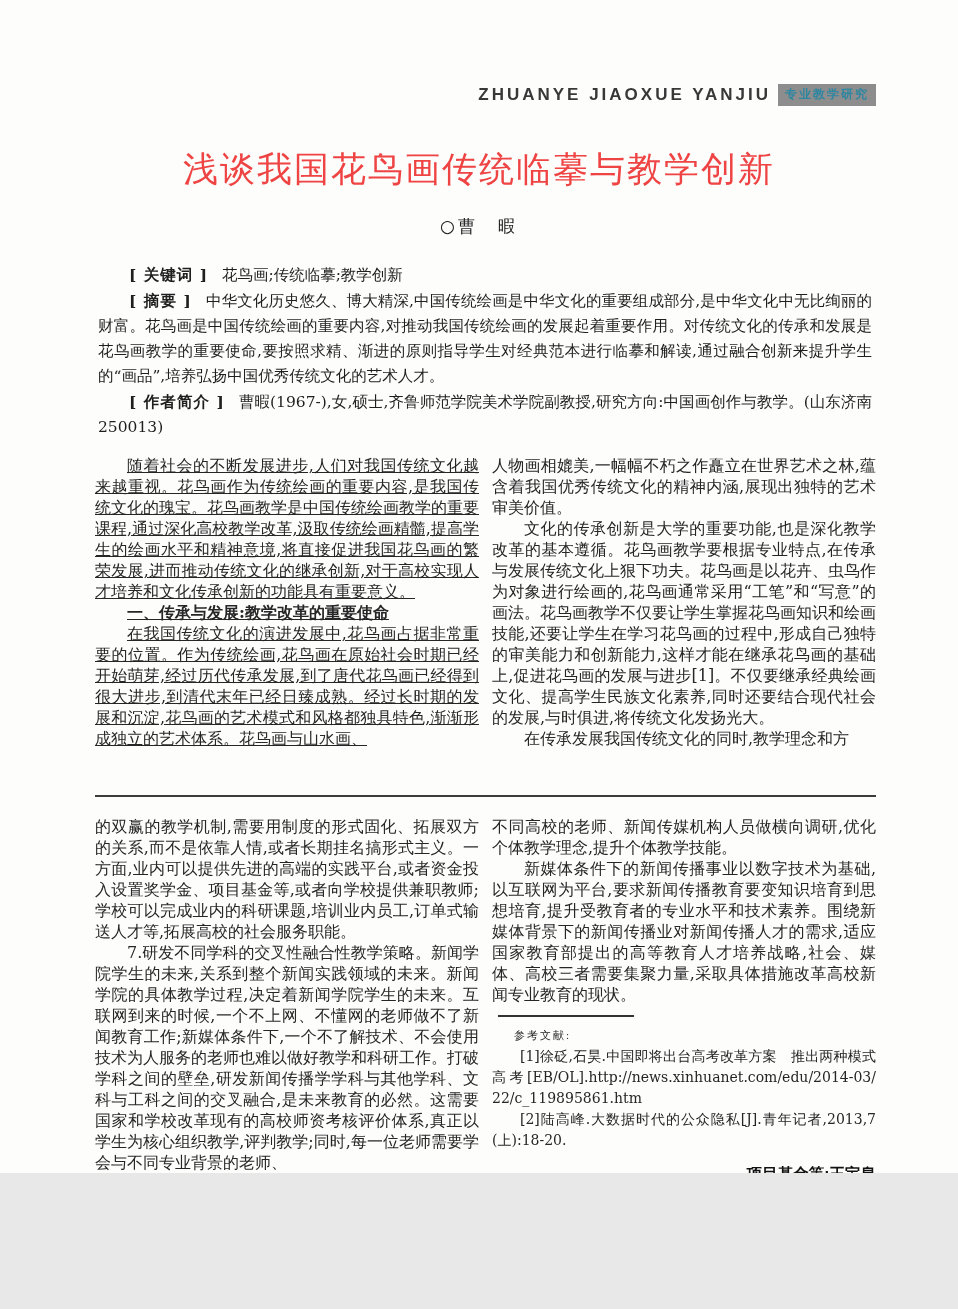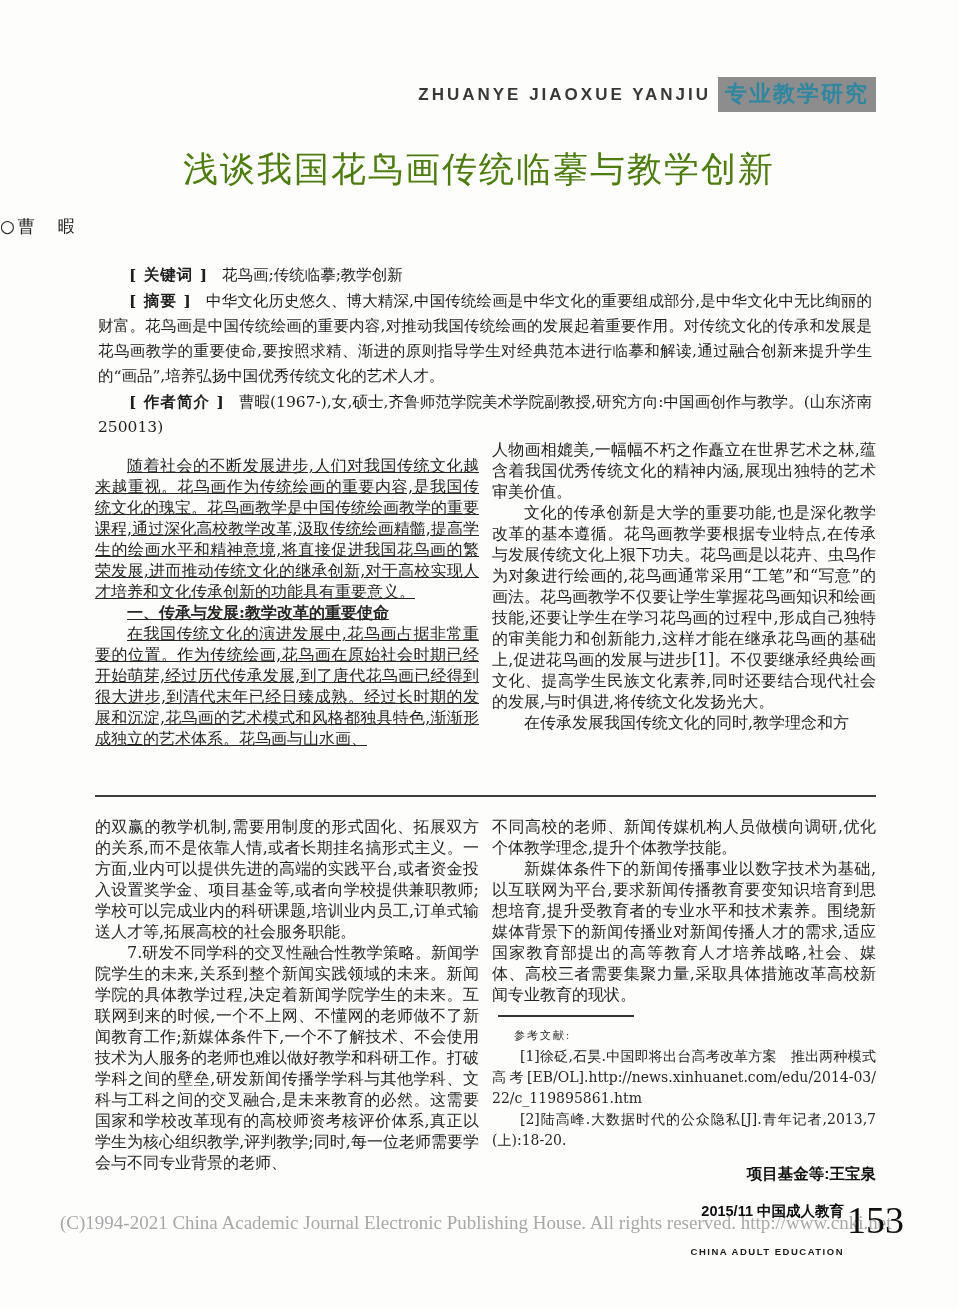--- a/index.html
+++ b/index.html
@@ -1,57 +1,57 @@
 <!DOCTYPE html>
 <html><head>
 <meta charset="utf-8">
 <style>
   html,body { margin:0; padding:0; background:#e8e8e8; }
   .page {
-    position:relative; width:958px; height:1309px; margin:0 auto;
+    position:relative; width:958px; height:1173px; margin:0 auto;
     background:#fdfdfc; overflow:hidden;
     font-family:"DejaVu Serif", serif; color:#262626;
   }
   
   .masthead {
     position:absolute; top:81px; left:95px; width:781px; height:27px;
     display:flex; justify-content:flex-end; align-items:center; gap:7px;
   }
   .pinyin {
     font-family:"Liberation Sans", sans-serif; font-weight:700;
     font-size:17px; letter-spacing:3px; color:#383838; white-space:nowrap;
   }
   .badge {
     display:inline-block; background:#8d8d8d; color:#2f86a0;
     font-family:"Liberation Sans", sans-serif; font-weight:700;
-    font-size:22px; letter-spacing:2px; padding:2px 7px 3px 7px; white-space:nowrap;
+    font-size:12px; letter-spacing:2px; padding:2px 7px 3px 7px; white-space:nowrap;
   }
   
   .title {
     position:absolute; top:146px; left:0; width:100%; margin:0;
     text-align:center; font-size:35px; font-weight:400;
-    letter-spacing:2px; color:#4d7c0f;
+    letter-spacing:2px; color:#ef4444;
   }
   .author {
     position:absolute; top:215px; left:0; width:100%;
-    font-size:17px; letter-spacing:3px; color:#222;
+    text-align:center; font-size:17px; letter-spacing:3px; color:#222;
   }
   
   .meta {
     position:absolute; top:262px; left:98px; width:774px;
     font-size:15.5px; line-height:25px; text-align:justify; color:#1f1f1f;
   }
   .meta p { margin:0; text-indent:2em; }
   .meta-label { font-weight:700; margin-right:0.9em; letter-spacing:1px; }
   
   .col { position:absolute; width:384px; font-size:16px; line-height:21px; text-align:justify; }
   .col p { margin:0; text-indent:2em; }
   .col p.flush { text-indent:0; }
   .col-tl { left:95px;  top:455px;text-decoration:underline; }
-  .col-tr { left:492px; top:439px; }
+  .col-tr { left:492px; top:455px; }
   .col-bl { left:95px;  top:816px; }
   .col-br { left:492px; top:816px; }
   .sec-heading { font-weight:700; }
   .divider {
     position:absolute; left:95px; top:795px; width:781px; height:0;
     border-top:2px solid #3c3c3c;
   }
   
   .ref-sep { width:136px; height:0; border-top:2px solid #333; margin:10px 0 8px 6px; }
   .ref-label { font-size:11px; letter-spacing:2px;font-family:Liberation Serif, serif; }

